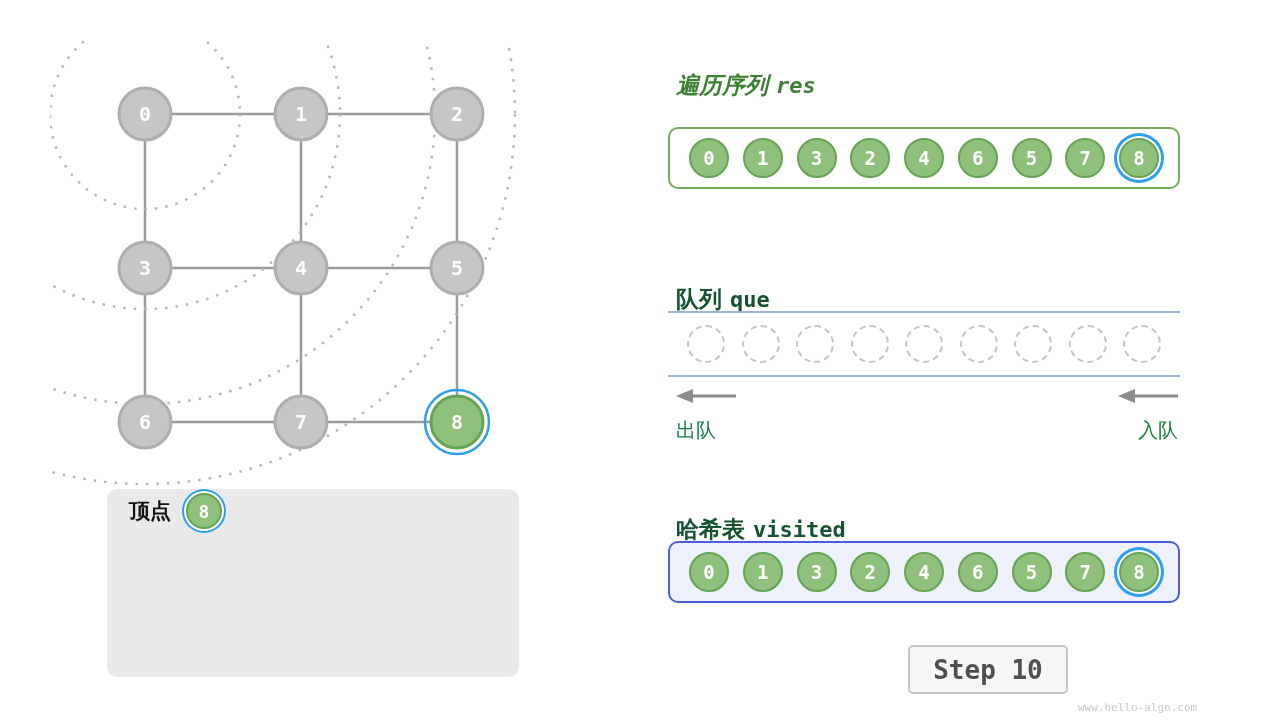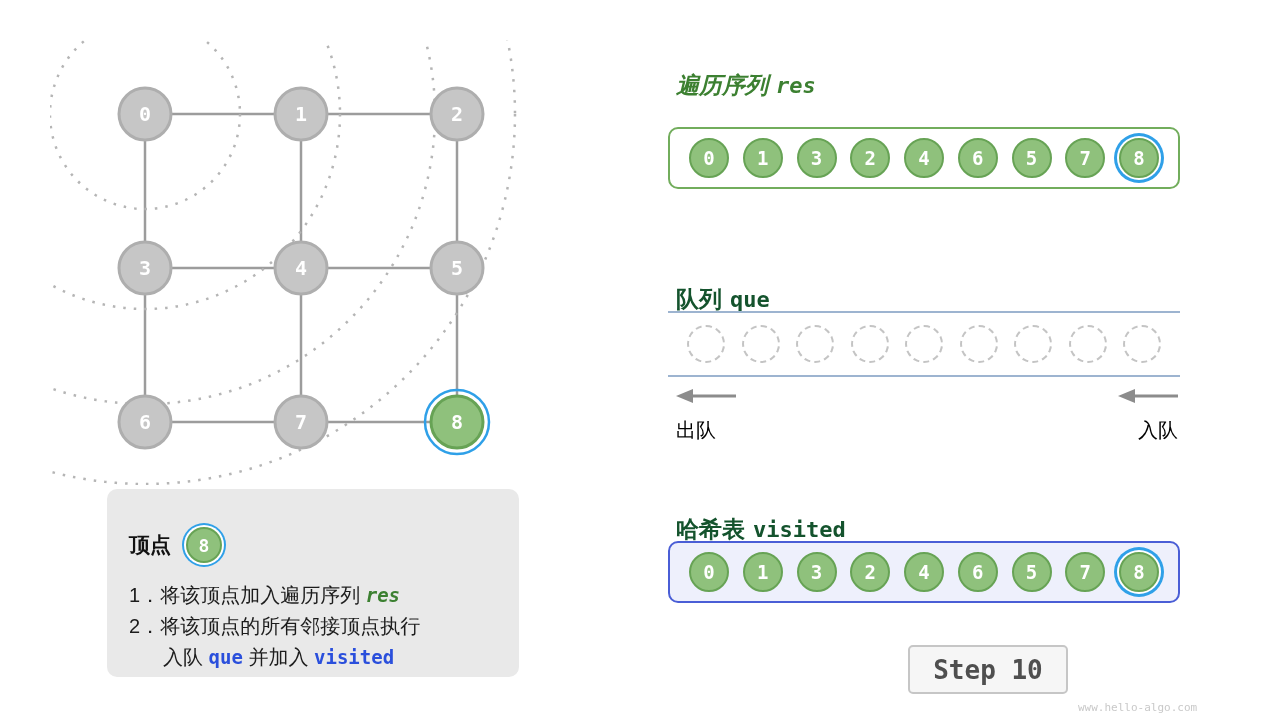--- a/index.html
+++ b/index.html
@@ -43,26 +43,26 @@
   .queue-track {
     width:512px; height:66px;
     border-top:2px solid #9db4d0; border-bottom:2px solid #9db4d0;
     display:flex; align-items:center; justify-content:space-between;
     padding:0 19px; background:#fff;
   }
   .slot {
     width:38px; height:38px; border-radius:50%;
     border:2px dashed #c4c4c4; background:#fff; flex:0 0 auto;
   }
-  .dir-label { font-size:20px; color:#000000; white-space:nowrap; }
+  .dir-label { font-size:20px; color:#15803d; white-space:nowrap; }
 
   
   .info-box {
     width:412px; height:188px; background:#e9e9e9;
-    border-radius:10px; padding:34px 22px 0 22px;
+    border-radius:10px; padding:0 22px 0 22px;
   }
   .info-title {
     display:flex; align-items:center; gap:11px;
     font-size:21px; font-weight:bold; color:#111;
   }
   .chip-inline {
     width:36px; height:36px; font-size:18px;
     box-shadow:0 0 0 2px #ffffff, 0 0 0 4px #2fa0e8;
     margin:4px 4px;
   }
@@ -156,35 +156,20 @@
     <circle class="ngreen" cx="407" cy="382" r="26"></circle>
     <text class="nlabel" x="407" y="389">8</text>
   </g>
 </svg>
 
 <div class="abs info-box" style="left:107px; top:489px;">
   <div class="info-title">
     <span>顶点</span>
     <span class="chip chip-inline">8</span>
   </div>
-  <div class="info-lines">
-    <div class="info-line">
-      <span>1．</span><span>将该顶点加入遍历序列</span>
-      <span class="code green">res</span>
-    </div>
-    <div class="info-line">
-      <span>2．</span><span>将该顶点的所有邻接顶点执行</span>
-    </div>
-    <div class="info-line indent">
-      <span>入队</span>
-      <span class="code code-blue">que</span>
-      <span>并加入</span>
-      <span class="code code-blue">visited</span>
-    </div>
-  </div>
 </div>
 
 <div class="abs heading green" style="left:676px; top:70px;">
   <span>遍历序列</span><span class="code">res</span>
 </div>
 <div class="abs row-box res-box" style="left:668px; top:127px;">
   <span class="chip">0</span>
   <span class="chip">1</span>
   <span class="chip">3</span>
   <span class="chip">2</span>

